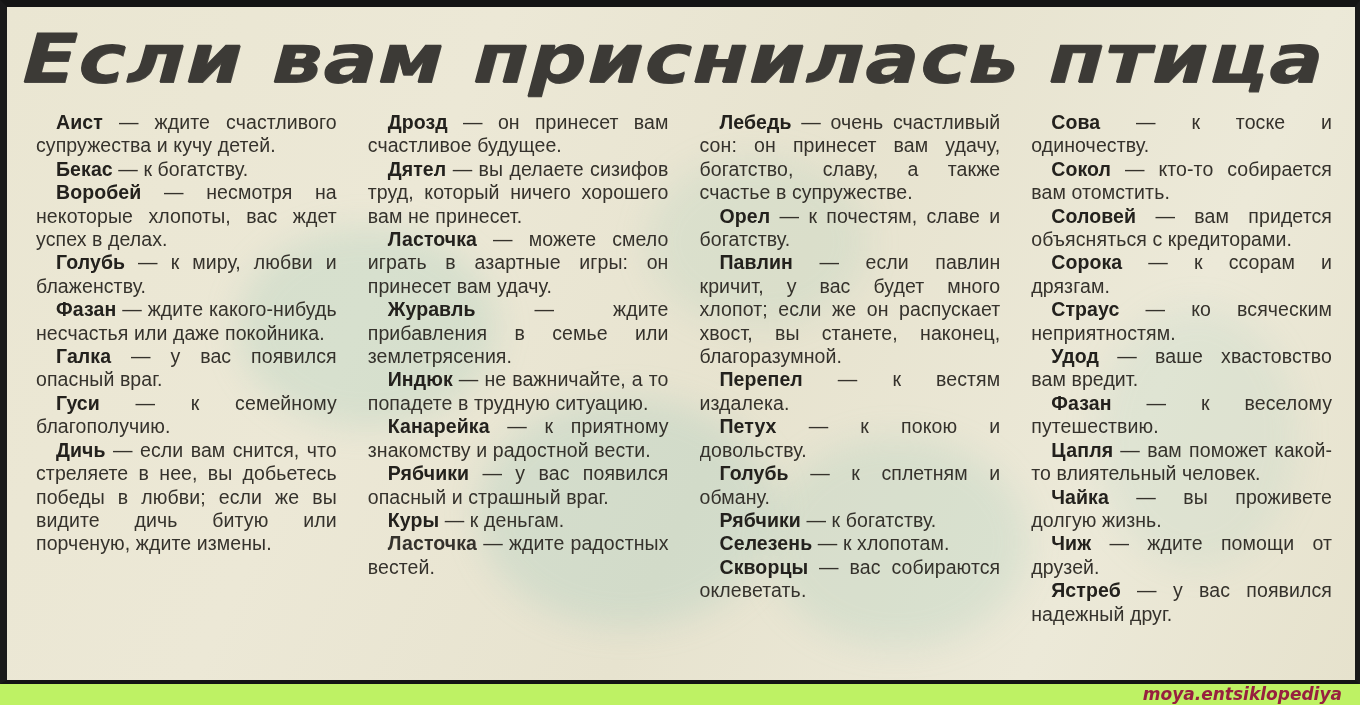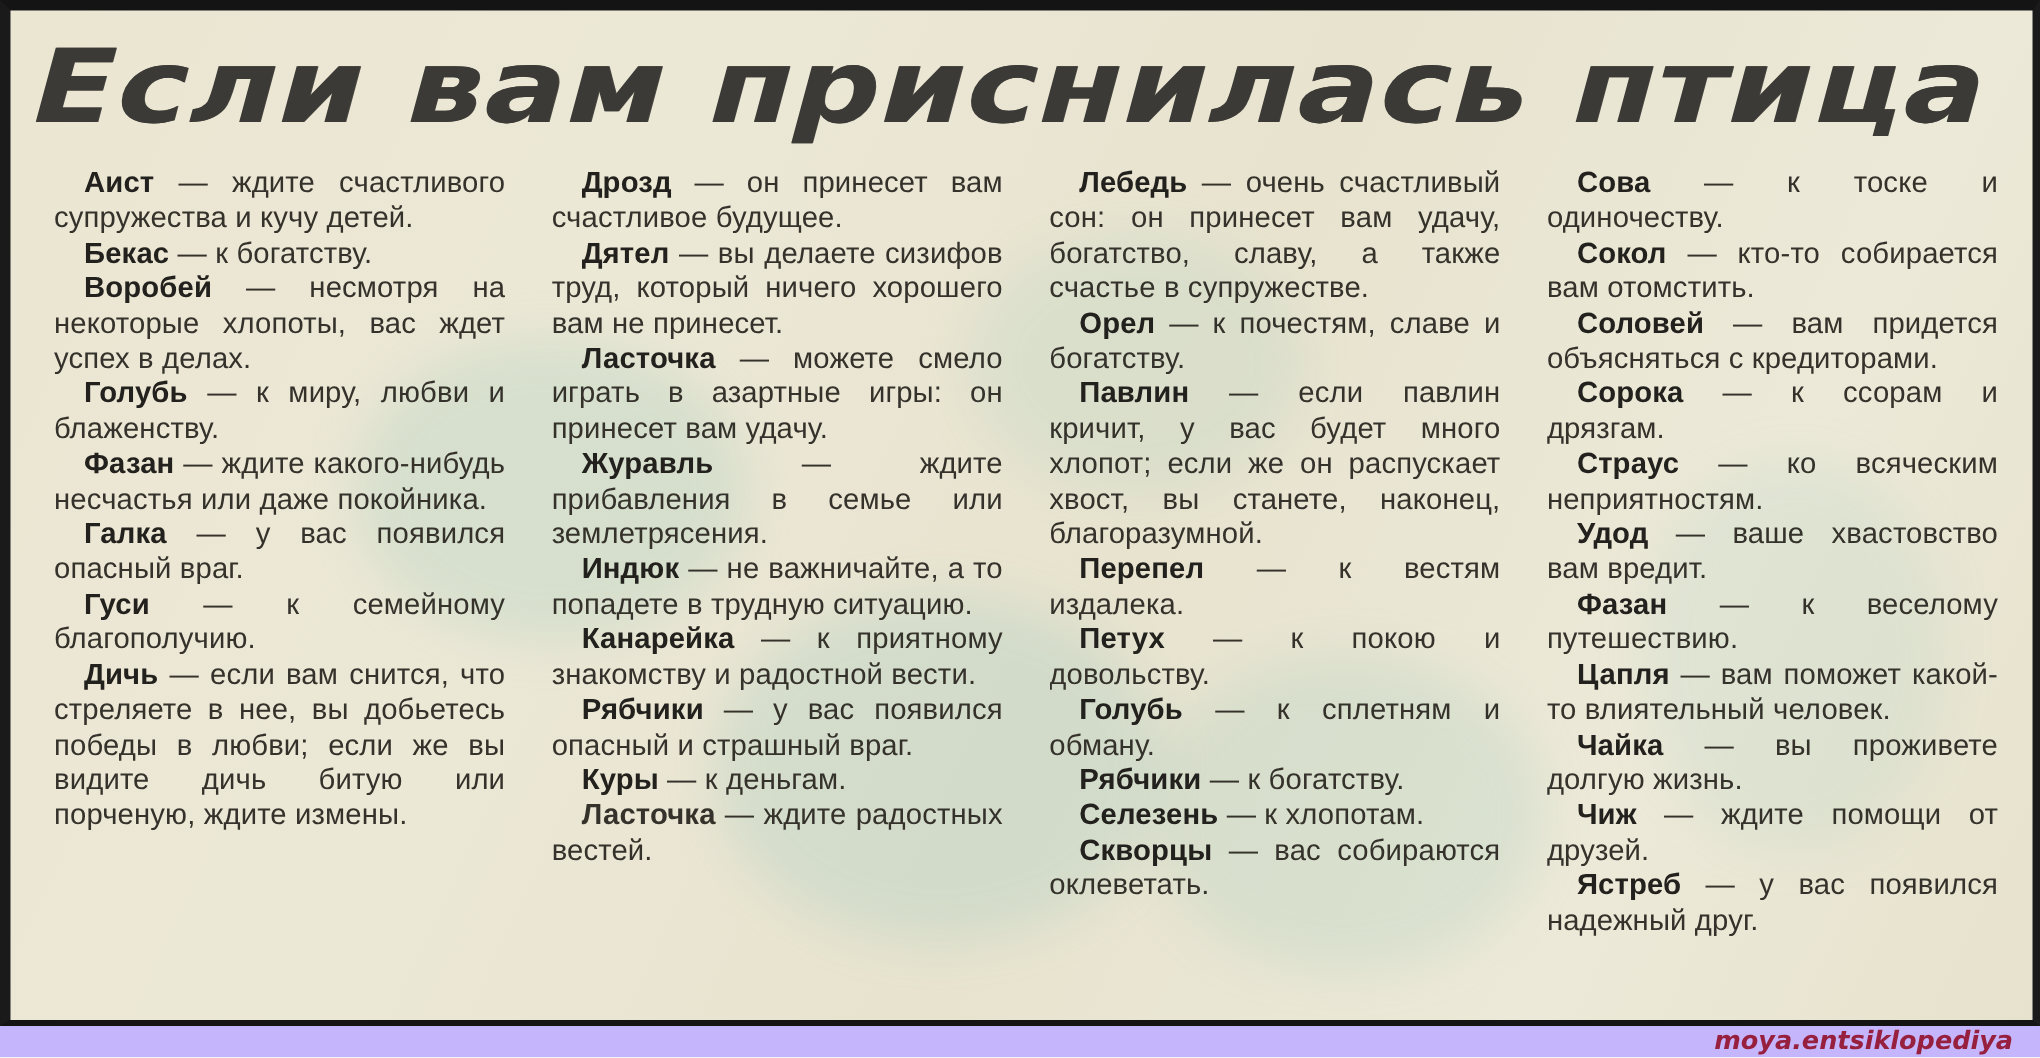--- a/index.html
+++ b/index.html
@@ -57,21 +57,21 @@
     text-align:justify;
     font-size:19.5px;
     line-height:23.4px;
     color:#35322c;
     letter-spacing:0.1px;
   }
   .term{font-weight:bold;color:#23211d;}
   .term.regular{font-weight:bold;color:#35322c;}
   .footer-strip{
     position:absolute;left:0;right:0;bottom:0;height:21px;
-    background:#c4b5fd;
+    background:#bef264;
     display:flex;align-items:center;justify-content:flex-end;
     padding-right:18px;box-sizing:border-box;text-align:right;
   }
   .credit{
     font-family:"DejaVu Sans", sans-serif;
     font-weight:bold;font-style:italic;
     font-size:17px;line-height:17px;
     color:#97203f;
   }
 </style>

